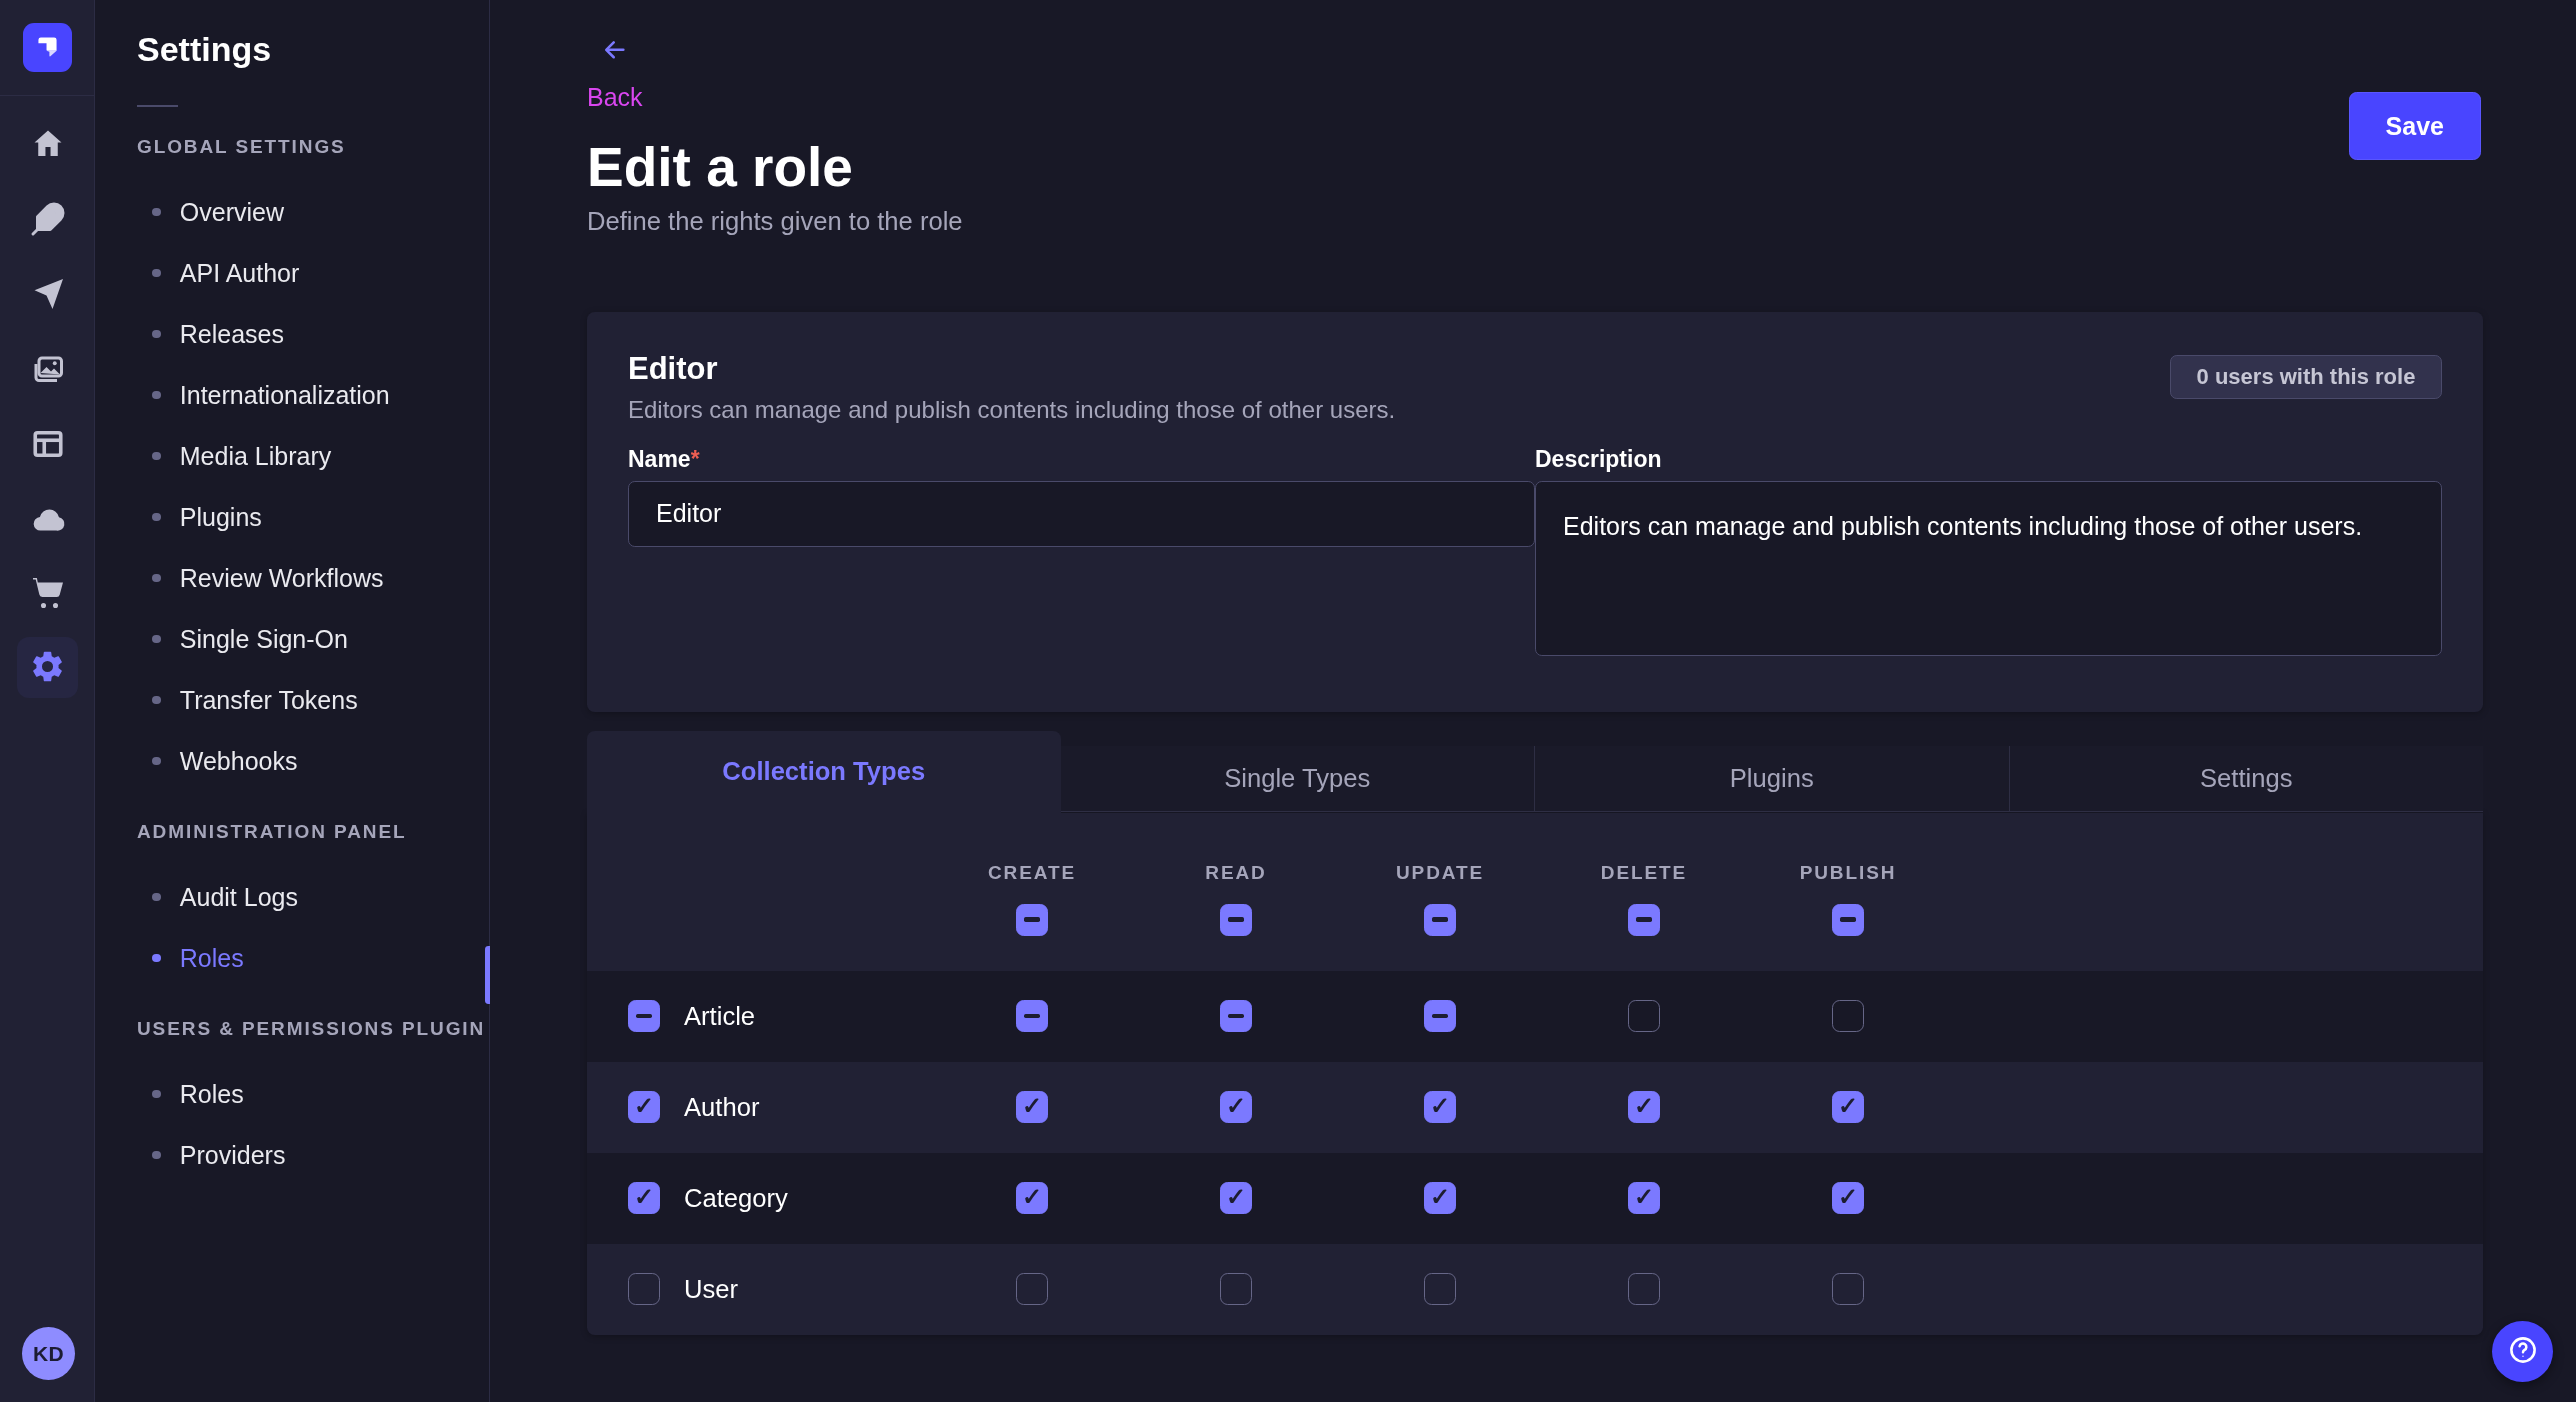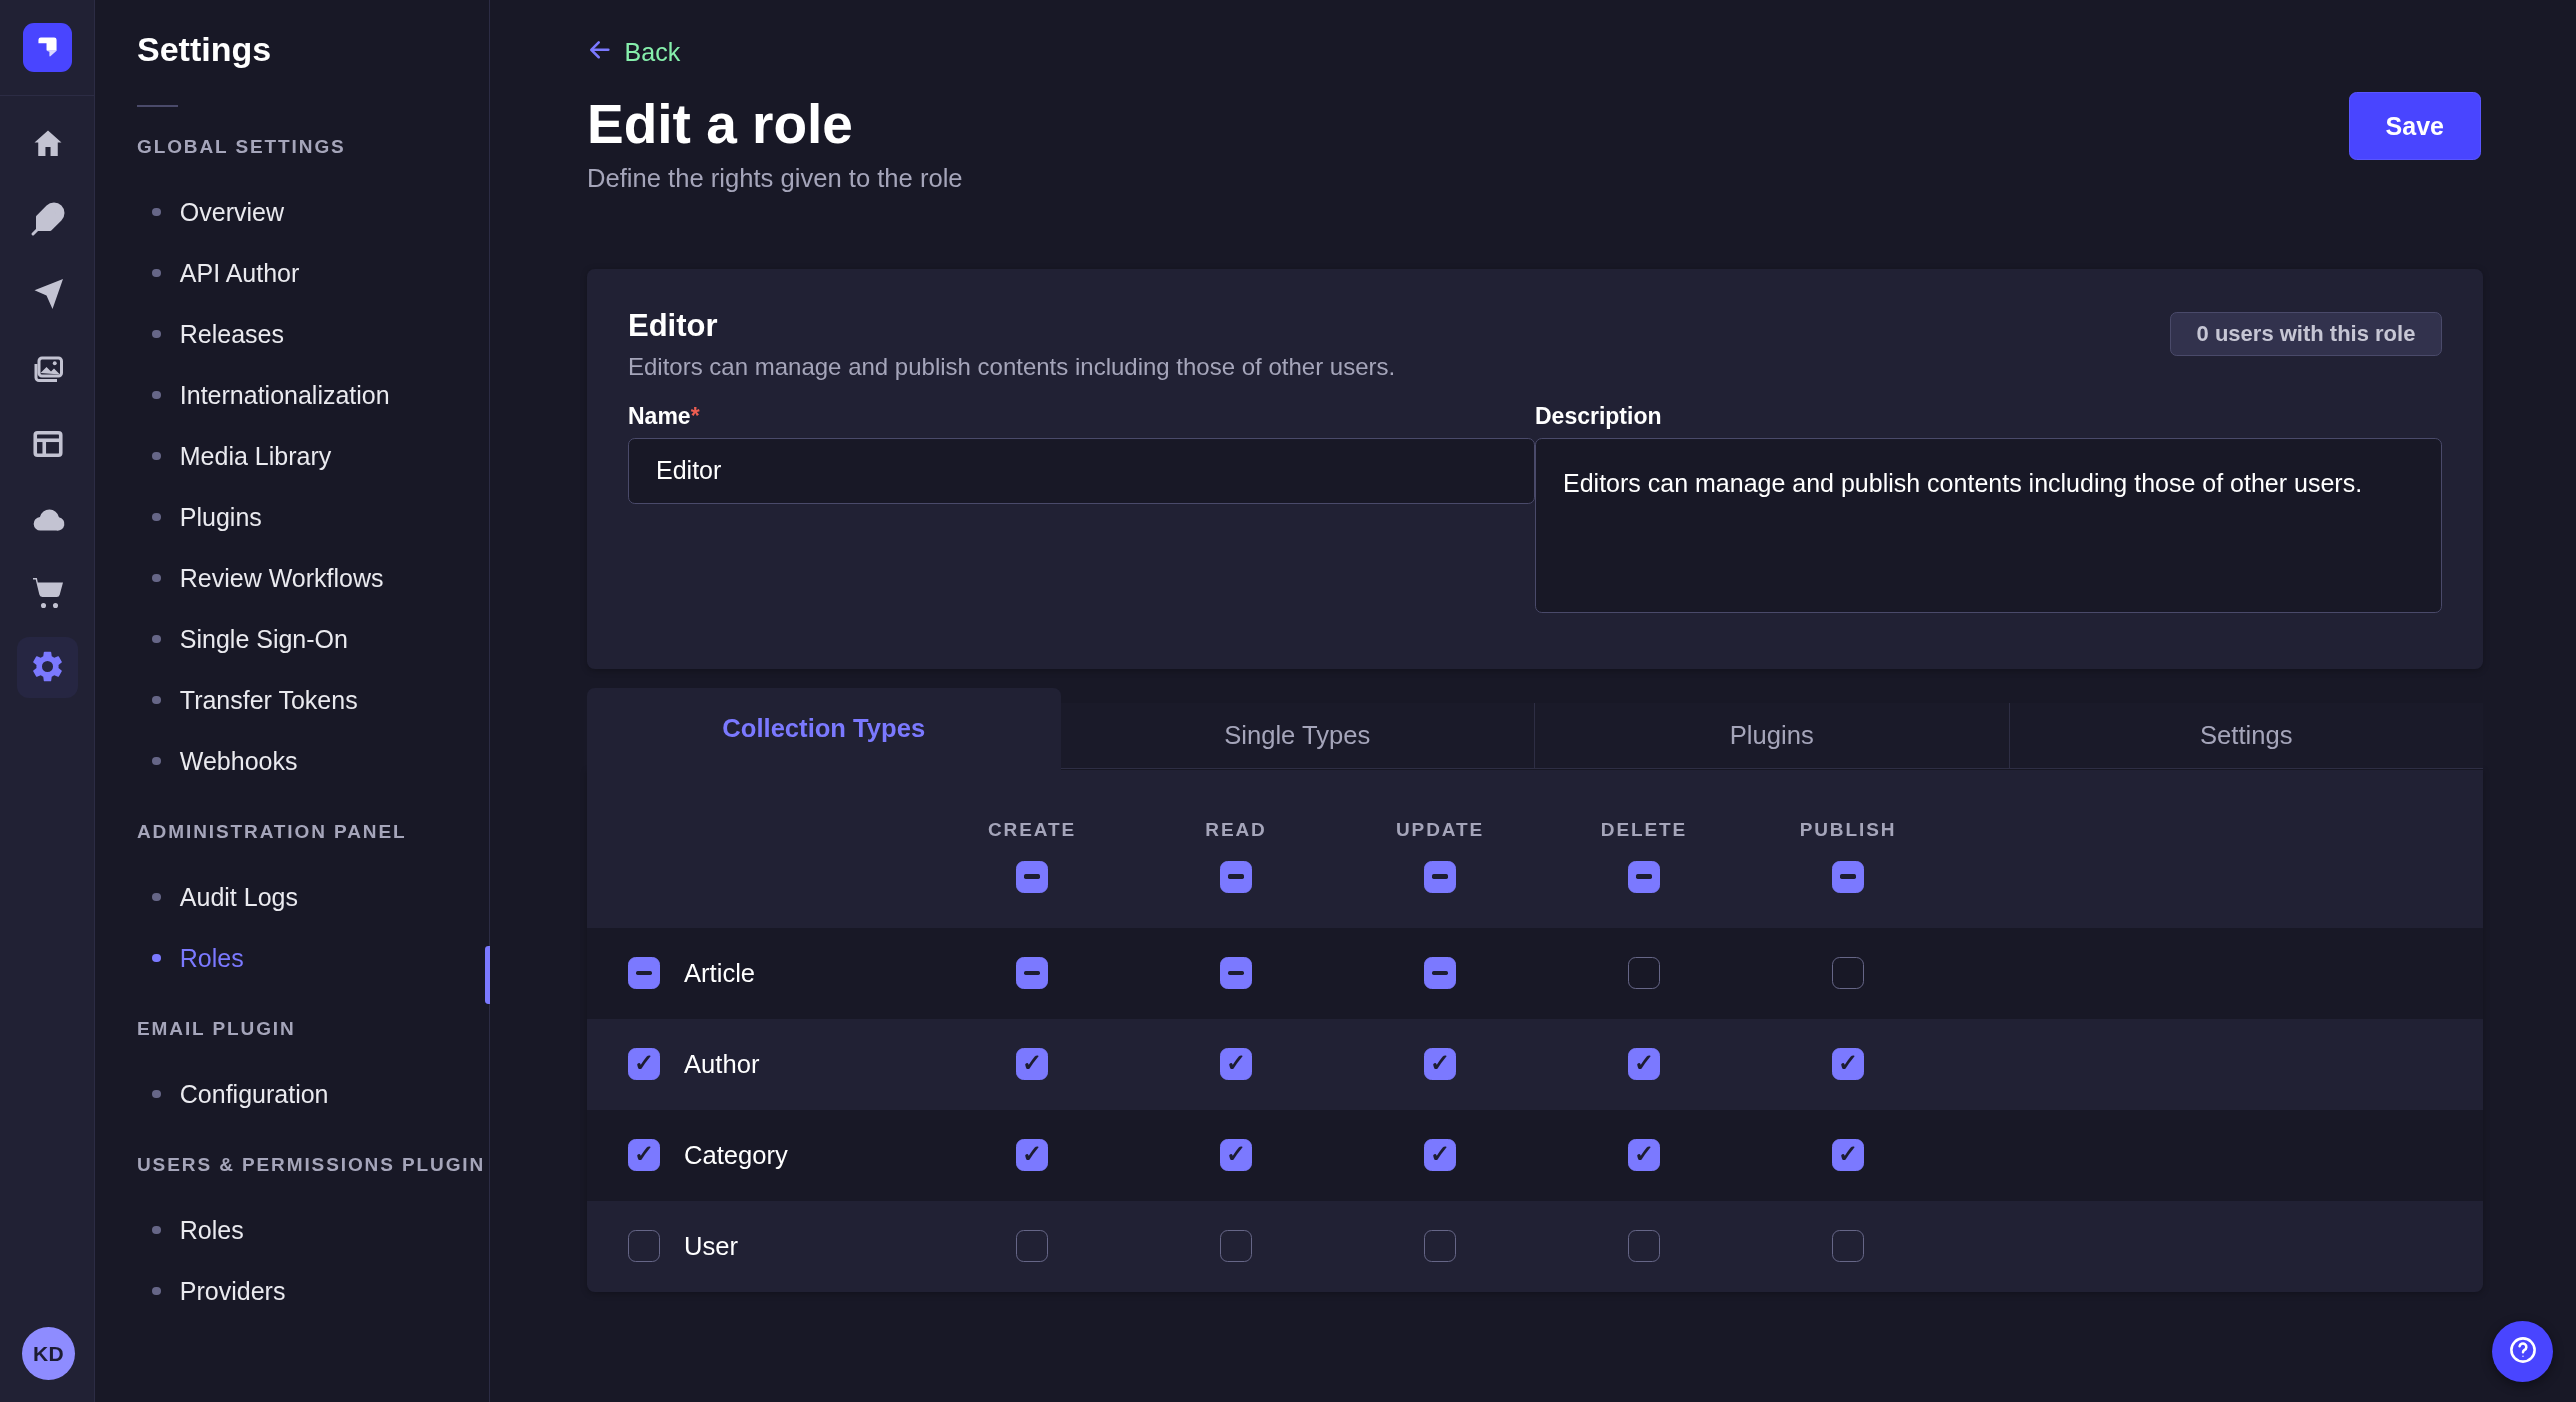--- a/index.html
+++ b/index.html
@@ -56,22 +56,22 @@
   .bullet { width:8.5px; height:8.5px; border-radius:50%; background:#666687; flex:0 0 auto; }
   .nav-item.active { color:#7b79ff; }
   .nav-item.active .bullet { background:#7b79ff; }
   .active-bar {
     position:absolute; right:-0.9px; top:946px; width:5.1px; height:58px;
     background:#7b79ff; border-radius:3.4px 0 0 3.4px;
   }
   
   .main { position:absolute; left:492px; top:0; width:2084px; height:1402px; padding:37px 95px 0; }
   .back-link {
-    display:inline-flex; align-items:flex-start; gap:12px; color:#86efac;
-    font-size:25px; cursor:pointer; line-height:31px;
+    display:inline-flex; align-items:center; gap:12px; color:#d946ef;
+    font-size:25px; cursor:pointer; line-height:31px;flex-direction:column;
   }
   .page-title { margin-top:20.4px; font-size:55px; font-weight:700; color:#ffffff; line-height:68px; }
   .page-subtitle { margin-top:2.6px; font-size:25.6px; color:#a5a5ba; line-height:34px; }
   .save-btn {
     position:absolute; top:92px; right:95px; height:68px; padding:0 36px;
     background:#4945ff; border:0.9px solid #5a56ff; border-radius:7.7px;
     color:#ffffff; font-size:25px; font-weight:600; font-family:inherit; cursor:pointer;
   }
   
   .role-card {
@@ -280,27 +280,20 @@
     <div class="nav-item">
         <span class="bullet"></span>
         <span>Audit Logs</span>
       </div>
     <div class="nav-item active">
         <span class="bullet"></span>
         <span>Roles</span>
       </div>
   </div>
 
-  <div class="nav-section">
-    <div class="nav-heading">EMAIL PLUGIN</div>
-    <div class="nav-item">
-        <span class="bullet"></span>
-        <span>Configuration</span>
-      </div>
-  </div>
 
   <div class="nav-section">
     <div class="nav-heading">USERS &amp; PERMISSIONS PLUGIN</div>
     <div class="nav-item">
         <span class="bullet"></span>
         <span>Roles</span>
       </div>
     <div class="nav-item">
         <span class="bullet"></span>
         <span>Providers</span>

